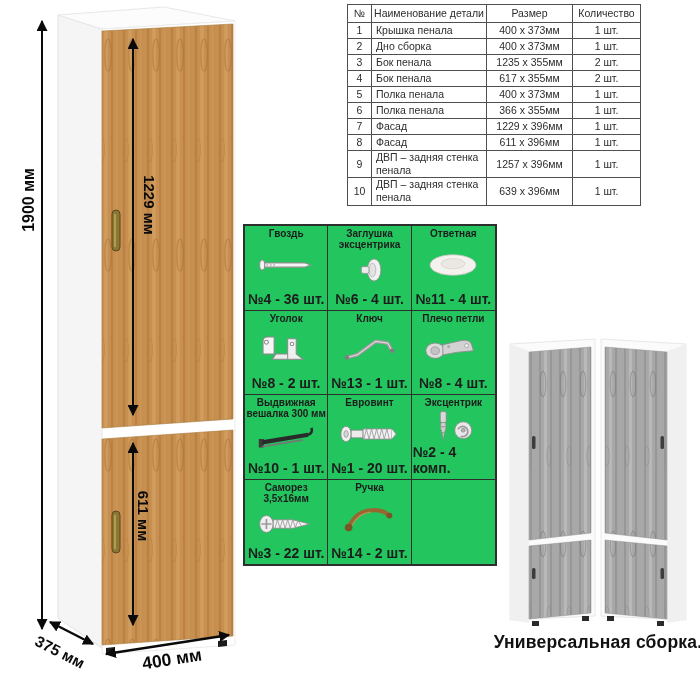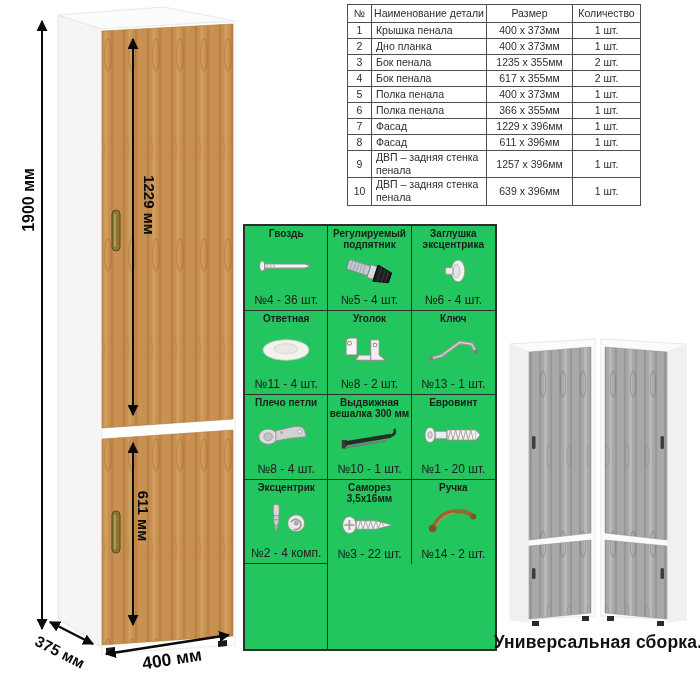--- a/index.html
+++ b/index.html
@@ -22,21 +22,21 @@
     display:grid;grid-template-columns:repeat(3,1fr);grid-auto-rows:84.5px;
     border:2px solid #2e2e2e;background:#22c55e;box-sizing:border-box}
   .hw-cell{border-right:1.5px solid #2e2e2e;border-bottom:1.5px solid #2e2e2e;
     display:flex;flex-direction:column;align-items:center;box-sizing:border-box;
     padding:2px 1px 3px 1px;overflow:hidden}
   .hw-cell:nth-child(3n){border-right:none}
   .hw-cell:nth-last-child(-n+3){border-bottom:none}
   .hw-label{font-size:10px;font-weight:bold;text-align:center;line-height:1.12;color:#1c1c1c}
   .hw-icon{flex:1;display:flex;align-items:center;justify-content:center}
   .hw-icon svg{width:72px;height:34px}
-  .hw-count{font-size:12px;font-weight:normal;color:#1c1c1c}
+  .hw-count{font-size:14px;font-weight:bold;color:#1c1c1c}
 
   
   .caption{left:492px;top:632px;width:212px;text-align:center;
     font-size:17.5px;font-weight:bold;color:#111;letter-spacing:.2px}
 </style>
 </head>
 <body>
 
 <svg class="abs" style="left:0;top:0" width="250" height="683" viewBox="0 0 250 683">
   <defs>
@@ -115,21 +115,21 @@
   </thead>
   <tbody>
     <tr>
       <td class="c">1</td>
       <td class="l">Крышка пенала</td>
       <td class="c">400 х 373мм</td>
       <td class="c">1 шт.</td>
     </tr>
     <tr>
       <td class="c">2</td>
-      <td class="l">Дно планка</td>
+      <td class="l">Дно сборка</td>
       <td class="c">400 х 373мм</td>
       <td class="c">1 шт.</td>
     </tr>
     <tr>
       <td class="c">3</td>
       <td class="l">Бок пенала</td>
       <td class="c">1235 х 355мм</td>
       <td class="c">2 шт.</td>
     </tr>
     <tr>
@@ -186,35 +186,20 @@
           <g fill="#f4f4f4" stroke="#8f8f8f" stroke-width="1.2">
         <ellipse cx="8" cy="20" rx="3" ry="6"></ellipse>
         <path d="M11 17.5 H58 L65 20 L58 22.5 H11 Z"></path>
         <line x1="13" y1="20" x2="24" y2="20" stroke-dasharray="2 2"></line>
       </g>
         </svg>
     </div>
     <div class="hw-count">№4 - 36 шт.</div>
   </div>
 
-  <div class="hw-cell">
-    <div class="hw-label">Регулируемый подпятник</div>
-    <div class="hw-icon">
-      <svg viewBox="0 0 72 40">
-          <g transform="rotate(18 36 20)">
-        <rect x="10" y="14" width="26" height="12" rx="2" fill="#c3c9cf" stroke="#7d8288"></rect>
-        <path d="M14 14 v12 M18 14 v12 M22 14 v12 M26 14 v12 M30 14 v12" stroke="#9aa0a6" stroke-width="1"></path>
-        <rect x="36" y="12" width="8" height="16" fill="#d6dade" stroke="#7d8288"></rect>
-        <path d="M44 10 L62 14 V26 L44 30 Z" fill="#1f1f1f" stroke="#000"></path>
-        <path d="M49 11 v18 M54 12 v16 M58 13 v14" stroke="#3c3c3c"></path>
-      </g>
-        </svg>
-    </div>
-    <div class="hw-count">№5 - 4 шт.</div>
-  </div>
 
   <div class="hw-cell">
     <div class="hw-label">Заглушка эксцентрика</div>
     <div class="hw-icon">
       <svg viewBox="0 0 72 40">
         <ellipse cx="42" cy="20" rx="8" ry="13" fill="#f1f1f1" stroke="#909090"></ellipse>
         <ellipse cx="40" cy="20" rx="4" ry="8" fill="#e3e3e3" stroke="#b5b5b5"></ellipse>
         <rect x="27" y="16" width="9" height="8" rx="2" fill="#ececec" stroke="#909090"></rect>
       </svg>
     </div>

